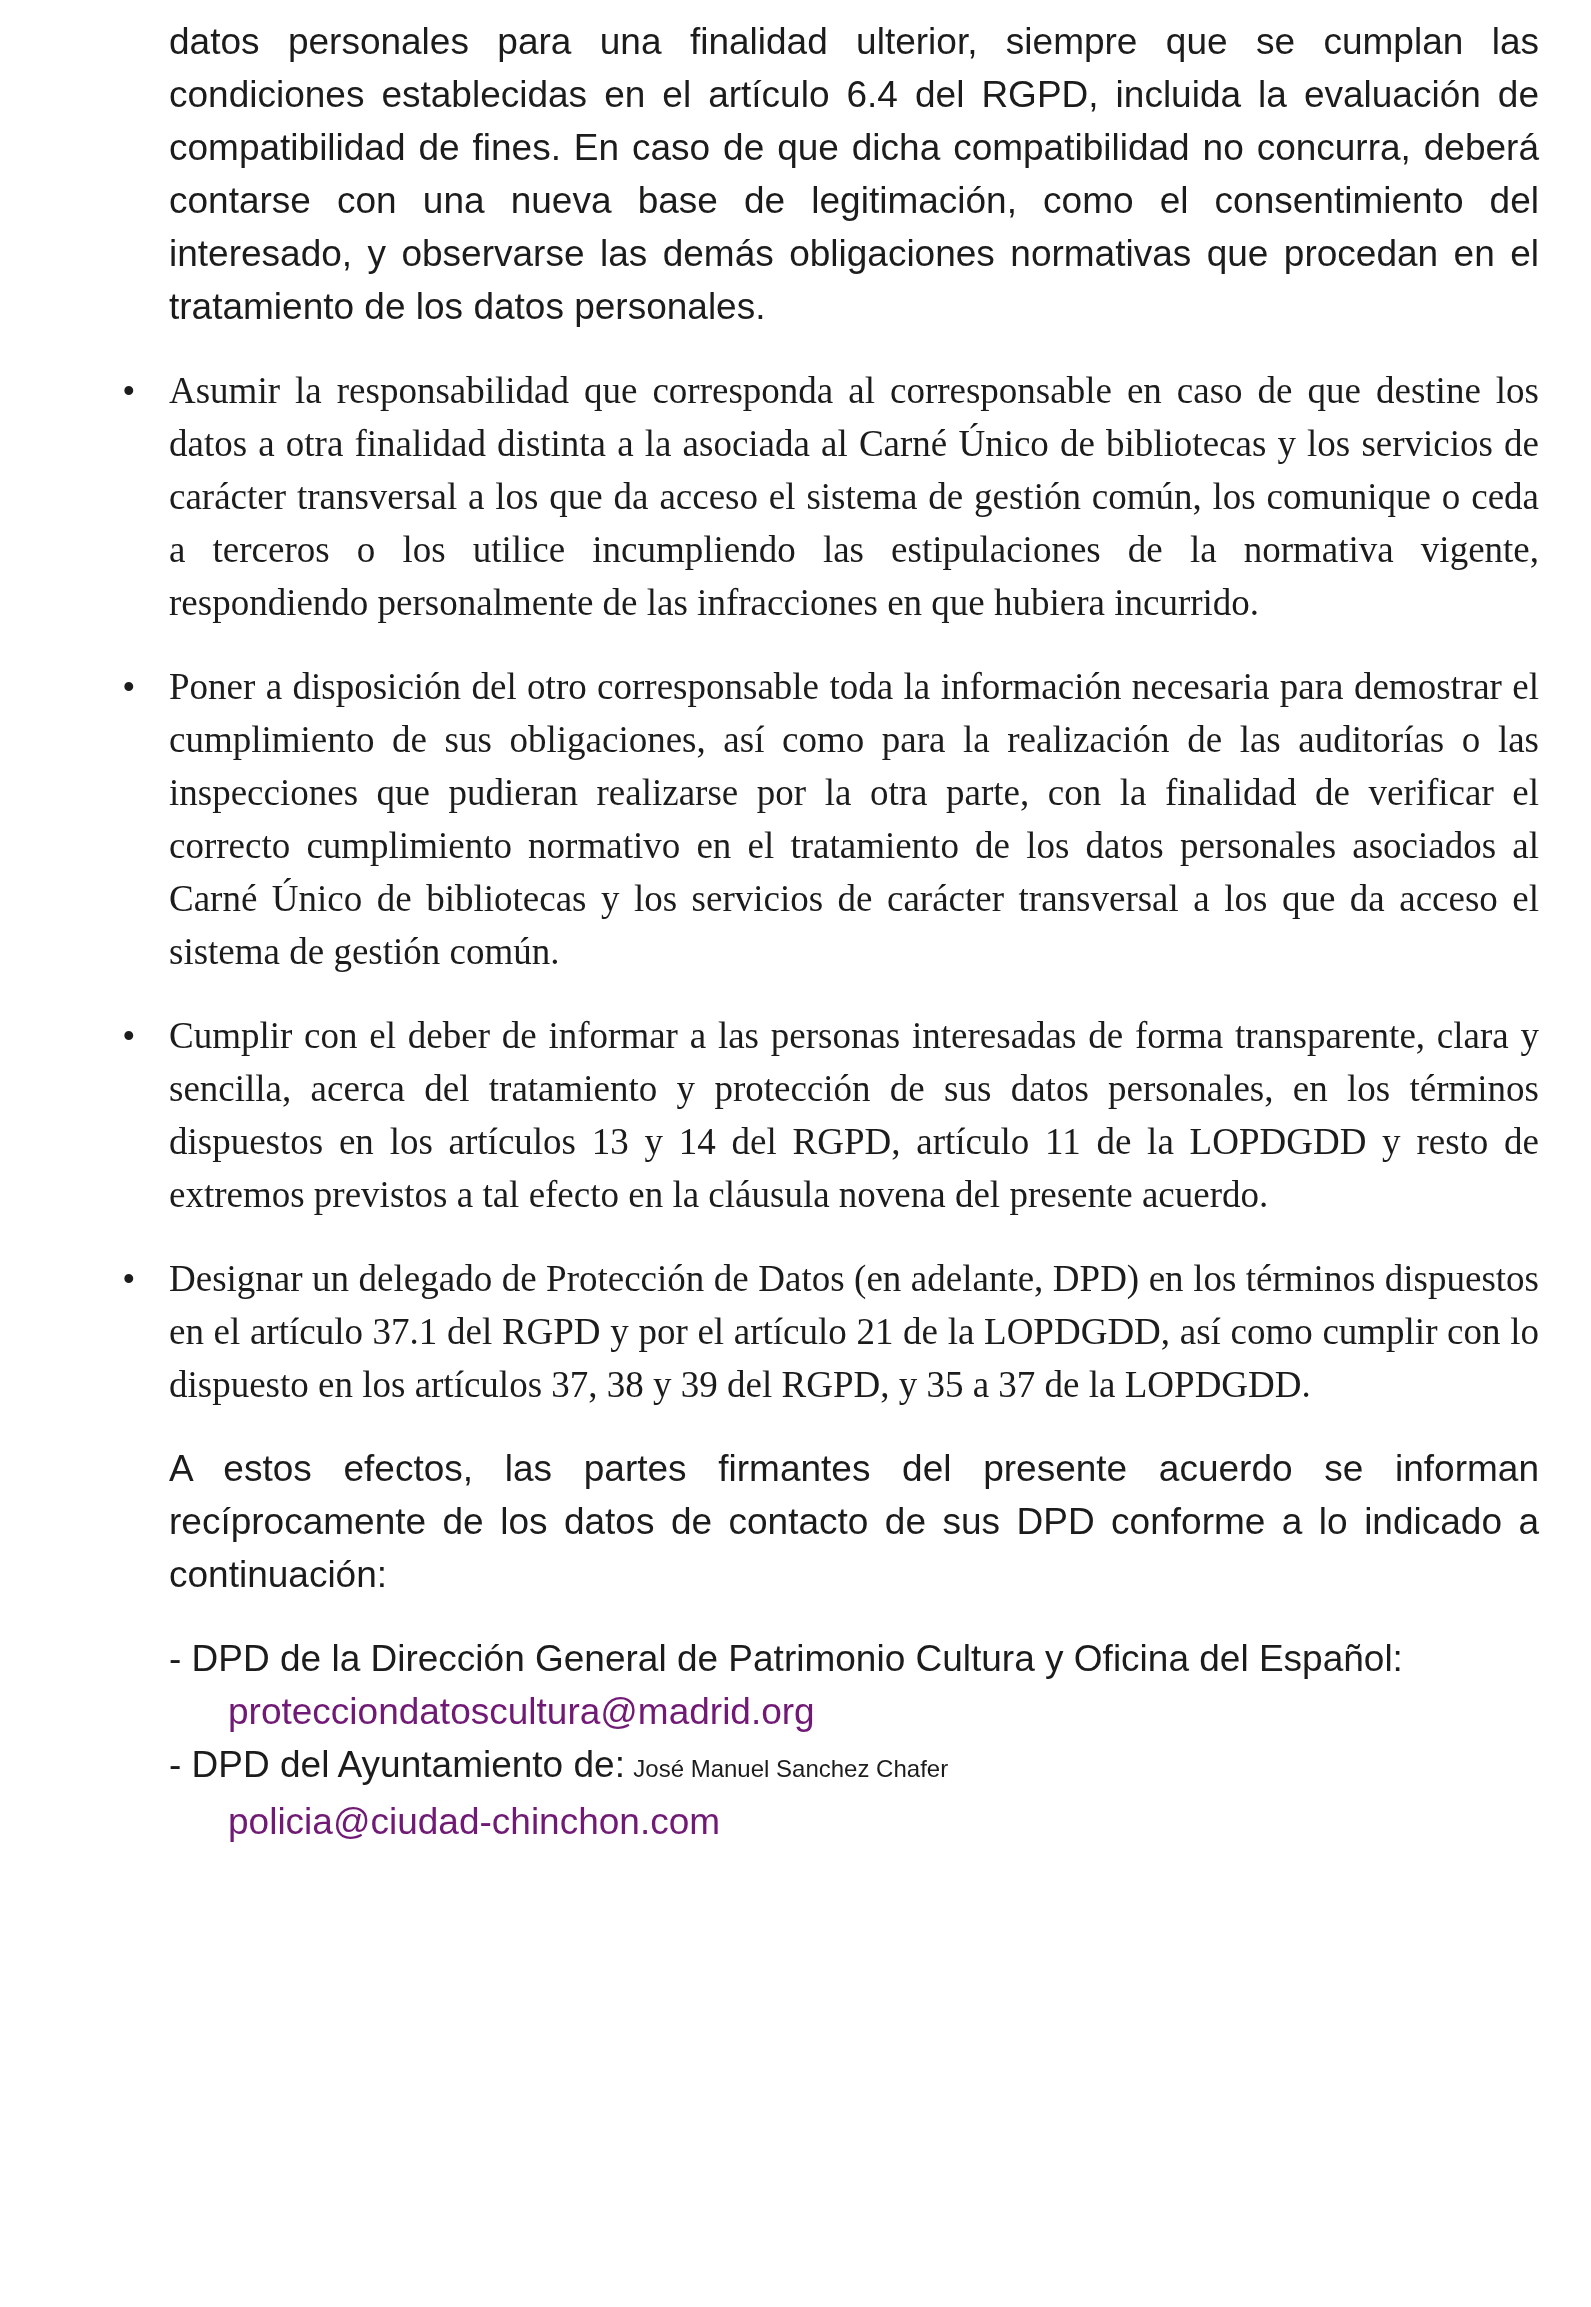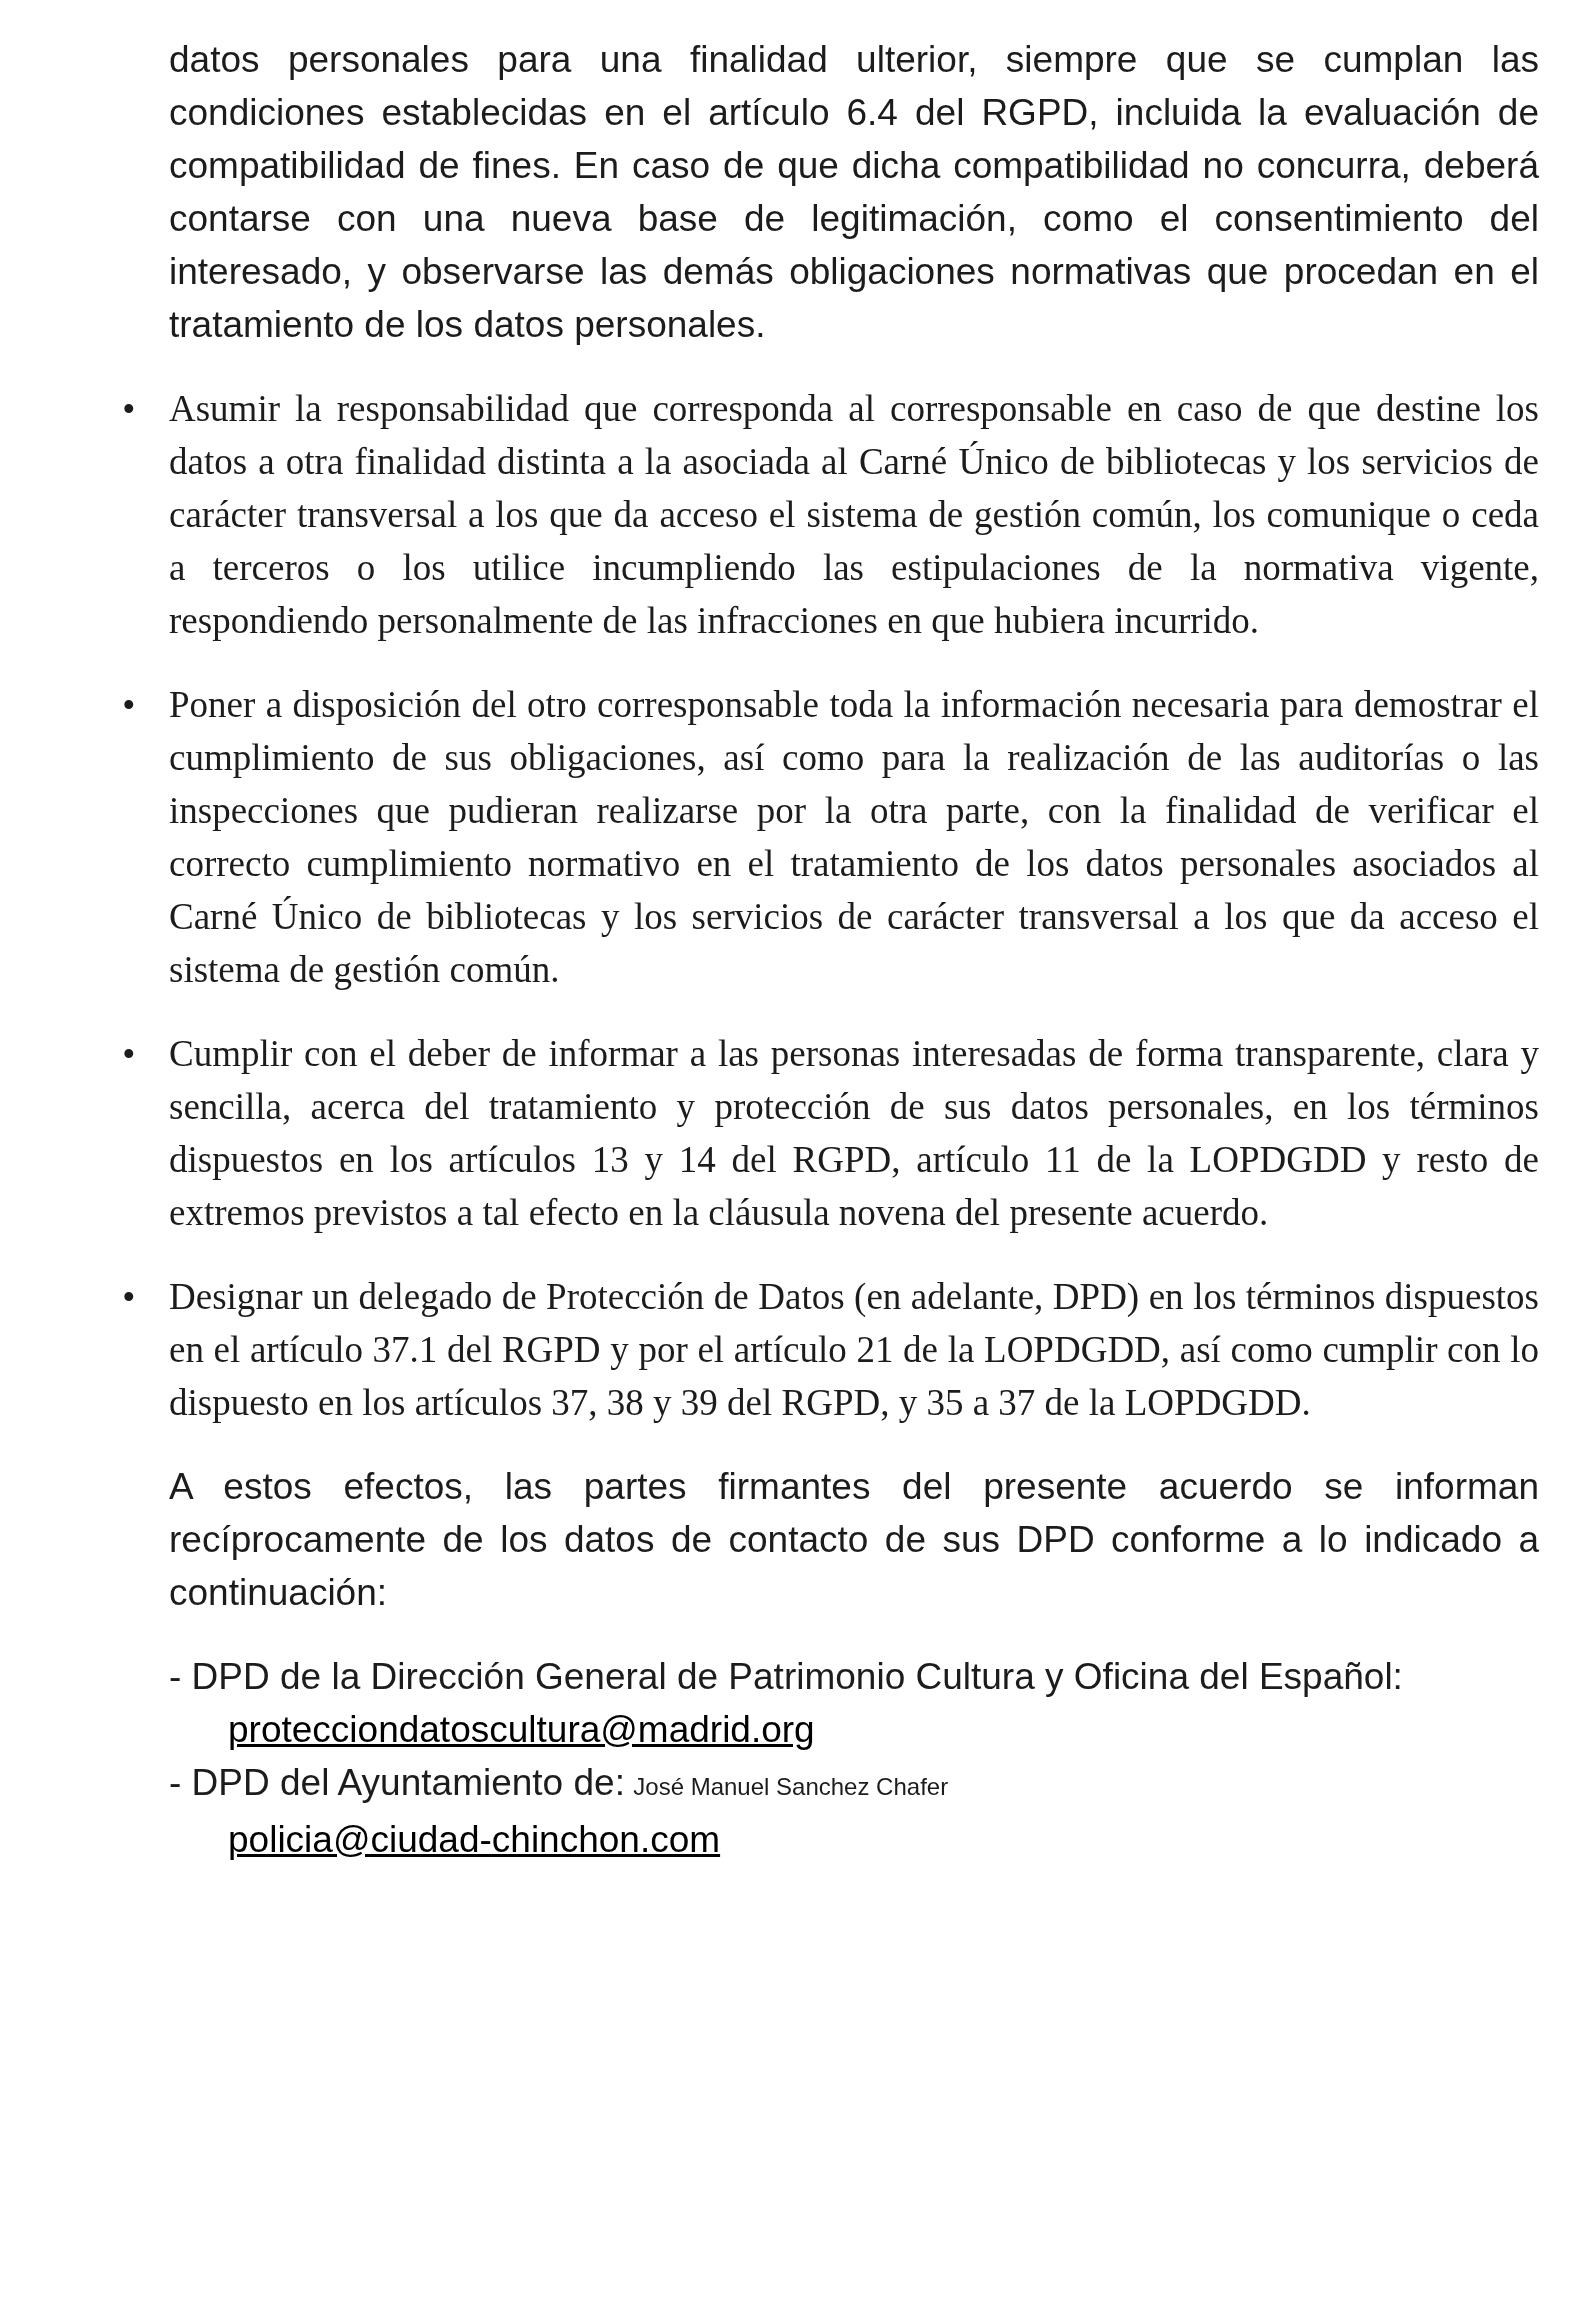--- a/index.html
+++ b/index.html
@@ -6,21 +6,21 @@
     margin: 0;
     padding: 0;
     background: #ffffff;
   }
   .page {
     position: relative;
     width: 1592px;
     height: 2307px;
     box-sizing: border-box;
     background: #ffffff;
-    padding: 33px 53px 0 123px;
+    padding: 15px 53px 0 123px;
     font-family: "Liberation Sans", "DejaVu Sans", sans-serif;
     font-size: 37px;
     line-height: 53px;
     color: #1c1c1c;
     text-align: justify;
   }
   .block {
     margin: 0 0 31px 46px;
   }
   .bullet-row {
@@ -41,22 +41,21 @@
     margin: 0 0 44px 46px;
   }
   .dash-line {
     text-align: left;
   }
   .link-line {
     margin-left: 59px;
     text-align: left;
   }
   a.email-link {
-    color: #000000;
-    text-decoration: underline;
+    color: #701a75;
     cursor: pointer;
   }
   .person-name {
     font-size: 24px;
     margin-left: 0.35em;
   }
 </style>
 </head>
 <body>
 

